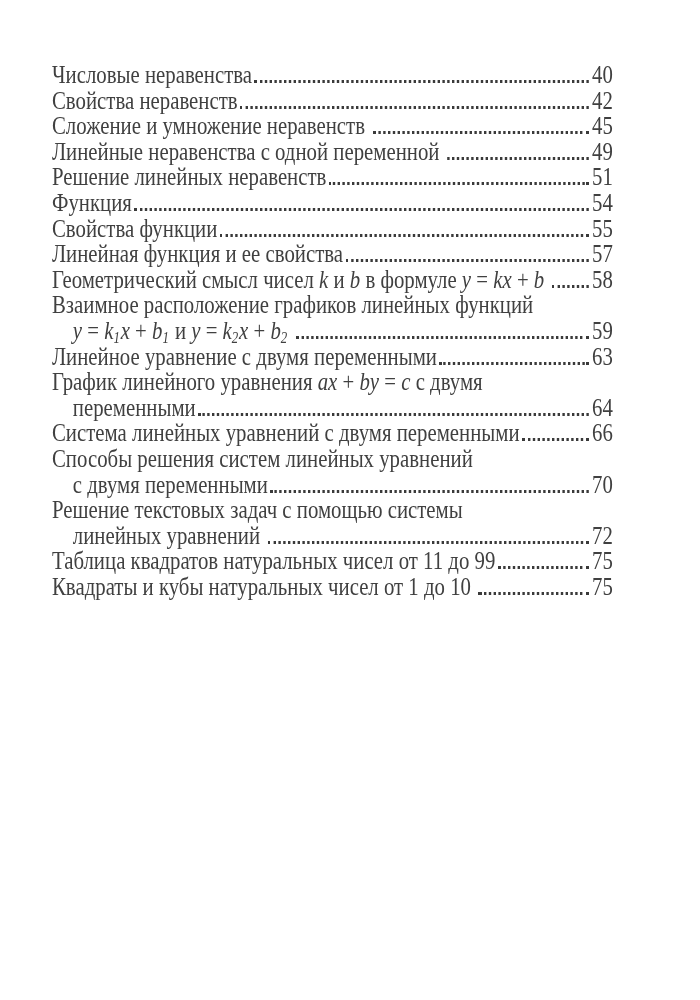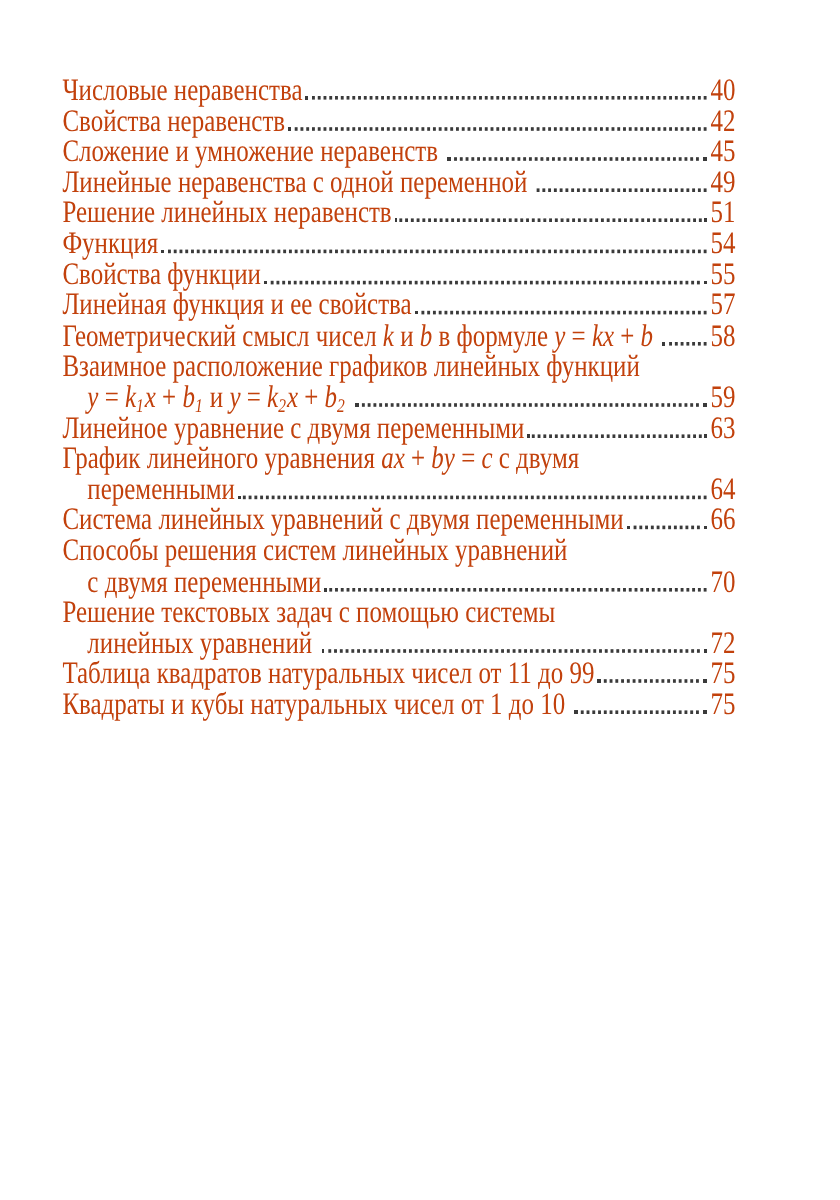--- a/index.html
+++ b/index.html
@@ -9,21 +9,21 @@
     width: 700px;
     height: 1000px;
     overflow: hidden;
   }
   .page {
     position: relative;
     width: 584px;
     height: 1000px;
     background: #ffffff;
     font-family: "Liberation Serif", "DejaVu Serif", serif;
-    color: #c2410c;
+    color: #404040;
   }
   .toc {
     position: absolute;
     left: 52px;
     top: 62px;
     width: 701px;            
     transform: scaleX(0.8);  
     transform-origin: 0 0;
     font-size: 26px;
     line-height: 25.6px;

